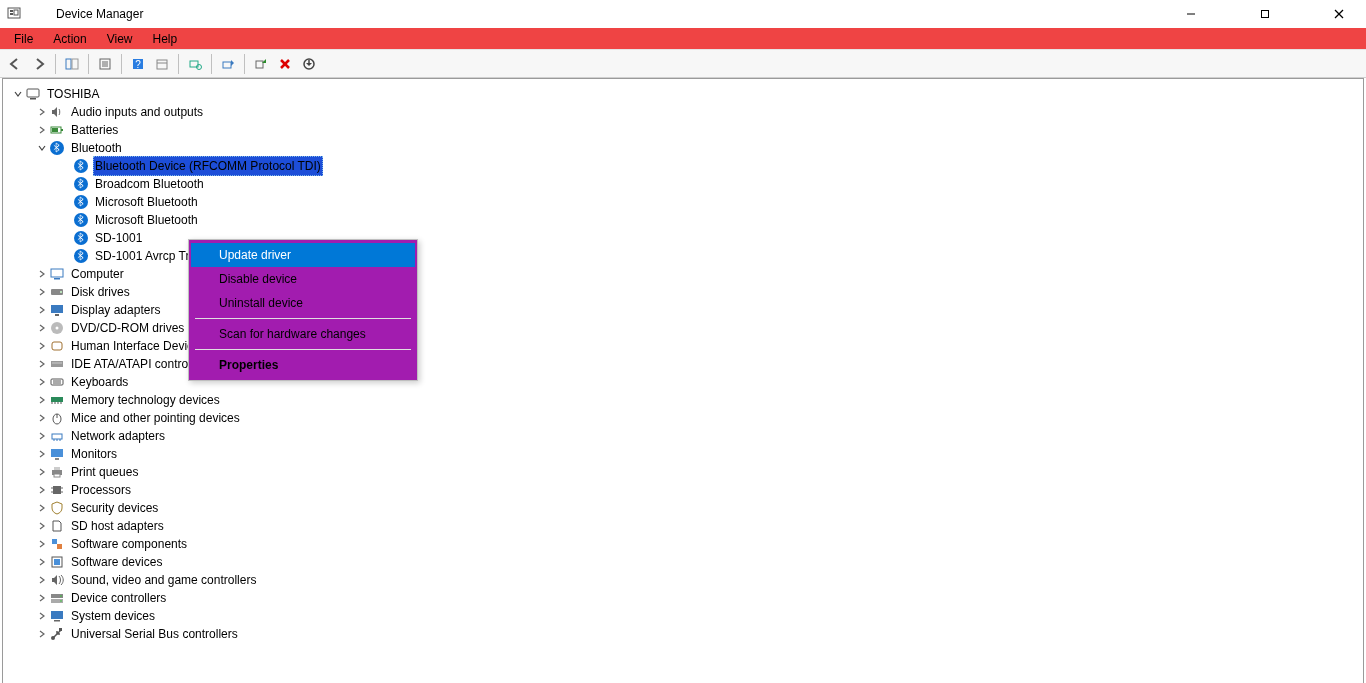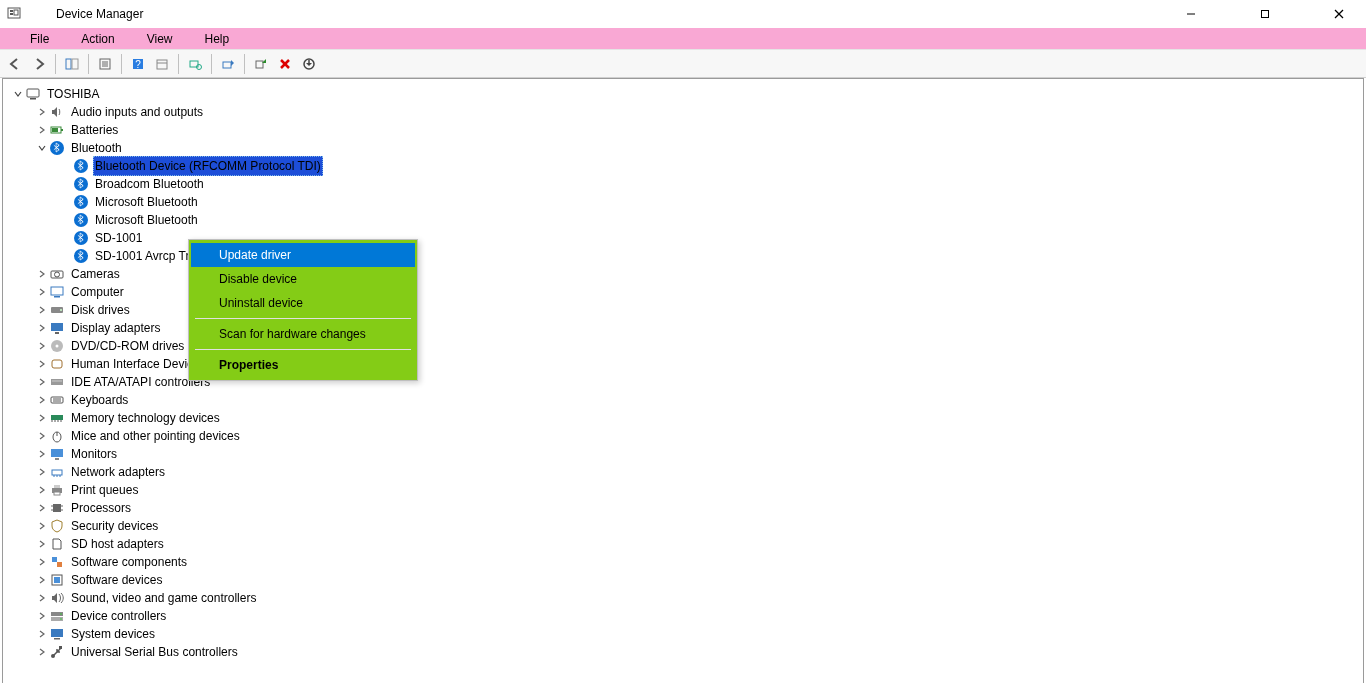--- a/index.html
+++ b/index.html
@@ -26,24 +26,23 @@
   .titlebar .spacer { flex: 1 1 auto; }
   .win-btn {
     width: 46px; height: 28px;
     display: flex; align-items: center; justify-content: center;
     color: #000;
   }
   .menubar {
     display: flex;
     align-items: center;
     height: 22px;
-    padding: 0 20px;
+    padding: 0 4px;
     border-bottom: 1px solid #e5e5e5;
-    background: #f9a8d4;
-    gap: 12px;
+    background: #ef4444;
   }
   .menubar .menu-item {
     padding: 2px 10px;
     font-size: 12px;
   }
   .toolbar {
     display: flex;
     align-items: center;
     height: 28px;
     padding: 0 4px;
@@ -94,21 +93,21 @@
   .label { padding: 1px 2px; }
   .label.selected {
     background: #1d4ed8;
     border: 1px dotted #7bb6e8;
     padding: 0 1px;
   }
   .context-menu {
     position: absolute;
     left: 185px; top: 160px;
     width: 230px;
-    background: #84cc16;
+    background: #a21caf;
     border: 1px solid #bfbfbf;
     box-shadow: 2px 2px 6px rgba(0,0,0,0.2);
     padding: 3px 2px;
     z-index: 100;
   }
   .cm-item {
     height: 24px;
     display: flex; align-items: center;
     padding: 0 12px 0 28px;
     font-size: 12px;
@@ -390,34 +389,20 @@
         <span class="label">SD-1001 Avrcp Transport</span>
       </div>
       <div class="row d1">
         <span class="twisty">
           <svg width="10" height="10" viewBox="0 0 10 10">
             <path d="M3 2 L7 5 L3 8" fill="none" stroke="#666" stroke-width="1.2"></path>
           </svg>
         </span>
         <span class="node-icon">
           <svg width="16" height="16" viewBox="0 0 16 16">
-            <rect x="2" y="5" width="12" height="7" rx="1" fill="none" stroke="#555"></rect>
-            <circle cx="8" cy="8.5" r="2.5" fill="none" stroke="#555"></circle>
-          </svg>
-        </span>
-        <span class="label">Cameras</span>
-      </div>
-      <div class="row d1">
-        <span class="twisty">
-          <svg width="10" height="10" viewBox="0 0 10 10">
-            <path d="M3 2 L7 5 L3 8" fill="none" stroke="#666" stroke-width="1.2"></path>
-          </svg>
-        </span>
-        <span class="node-icon">
-          <svg width="16" height="16" viewBox="0 0 16 16">
             <rect x="2" y="3" width="12" height="8" fill="none" stroke="#3a7ac0"></rect>
             <rect x="5" y="12" width="6" height="1.5" fill="#3a7ac0"></rect>
           </svg>
         </span>
         <span class="label">Computer</span>
       </div>
       <div class="row d1">
         <span class="twisty">
           <svg width="10" height="10" viewBox="0 0 10 10">
             <path d="M3 2 L7 5 L3 8" fill="none" stroke="#666" stroke-width="1.2"></path>
@@ -533,41 +518,41 @@
         <span class="label">Mice and other pointing devices</span>
       </div>
       <div class="row d1">
         <span class="twisty">
           <svg width="10" height="10" viewBox="0 0 10 10">
             <path d="M3 2 L7 5 L3 8" fill="none" stroke="#666" stroke-width="1.2"></path>
           </svg>
         </span>
         <span class="node-icon">
           <svg width="16" height="16" viewBox="0 0 16 16">
-            <rect x="2" y="3" width="12" height="8" fill="#4a90d9"></rect>
-            <rect x="6" y="12" width="4" height="2" fill="#888"></rect>
-          </svg>
-        </span>
-        <span class="label">Monitors</span>
-      </div>
-      <div class="row d1">
-        <span class="twisty">
-          <svg width="10" height="10" viewBox="0 0 10 10">
-            <path d="M3 2 L7 5 L3 8" fill="none" stroke="#666" stroke-width="1.2"></path>
-          </svg>
-        </span>
-        <span class="node-icon">
-          <svg width="16" height="16" viewBox="0 0 16 16">
             <rect x="3" y="6" width="10" height="5" fill="none" stroke="#3a7ac0"></rect>
             <line x1="5" y1="11" x2="5" y2="13" stroke="#3a7ac0"></line>
             <line x1="8" y1="11" x2="8" y2="13" stroke="#3a7ac0"></line>
             <line x1="11" y1="11" x2="11" y2="13" stroke="#3a7ac0"></line>
           </svg>
         </span>
         <span class="label">Network adapters</span>
+      </div>
+      <div class="row d1">
+        <span class="twisty">
+          <svg width="10" height="10" viewBox="0 0 10 10">
+            <path d="M3 2 L7 5 L3 8" fill="none" stroke="#666" stroke-width="1.2"></path>
+          </svg>
+        </span>
+        <span class="node-icon">
+          <svg width="16" height="16" viewBox="0 0 16 16">
+            <rect x="2" y="3" width="12" height="8" fill="#4a90d9"></rect>
+            <rect x="6" y="12" width="4" height="2" fill="#888"></rect>
+          </svg>
+        </span>
+        <span class="label">Monitors</span>
       </div>
       <div class="row d1">
         <span class="twisty">
           <svg width="10" height="10" viewBox="0 0 10 10">
             <path d="M3 2 L7 5 L3 8" fill="none" stroke="#666" stroke-width="1.2"></path>
           </svg>
         </span>
         <span class="node-icon">
           <svg width="16" height="16" viewBox="0 0 16 16">
             <rect x="3" y="6" width="10" height="5" fill="#888"></rect>

